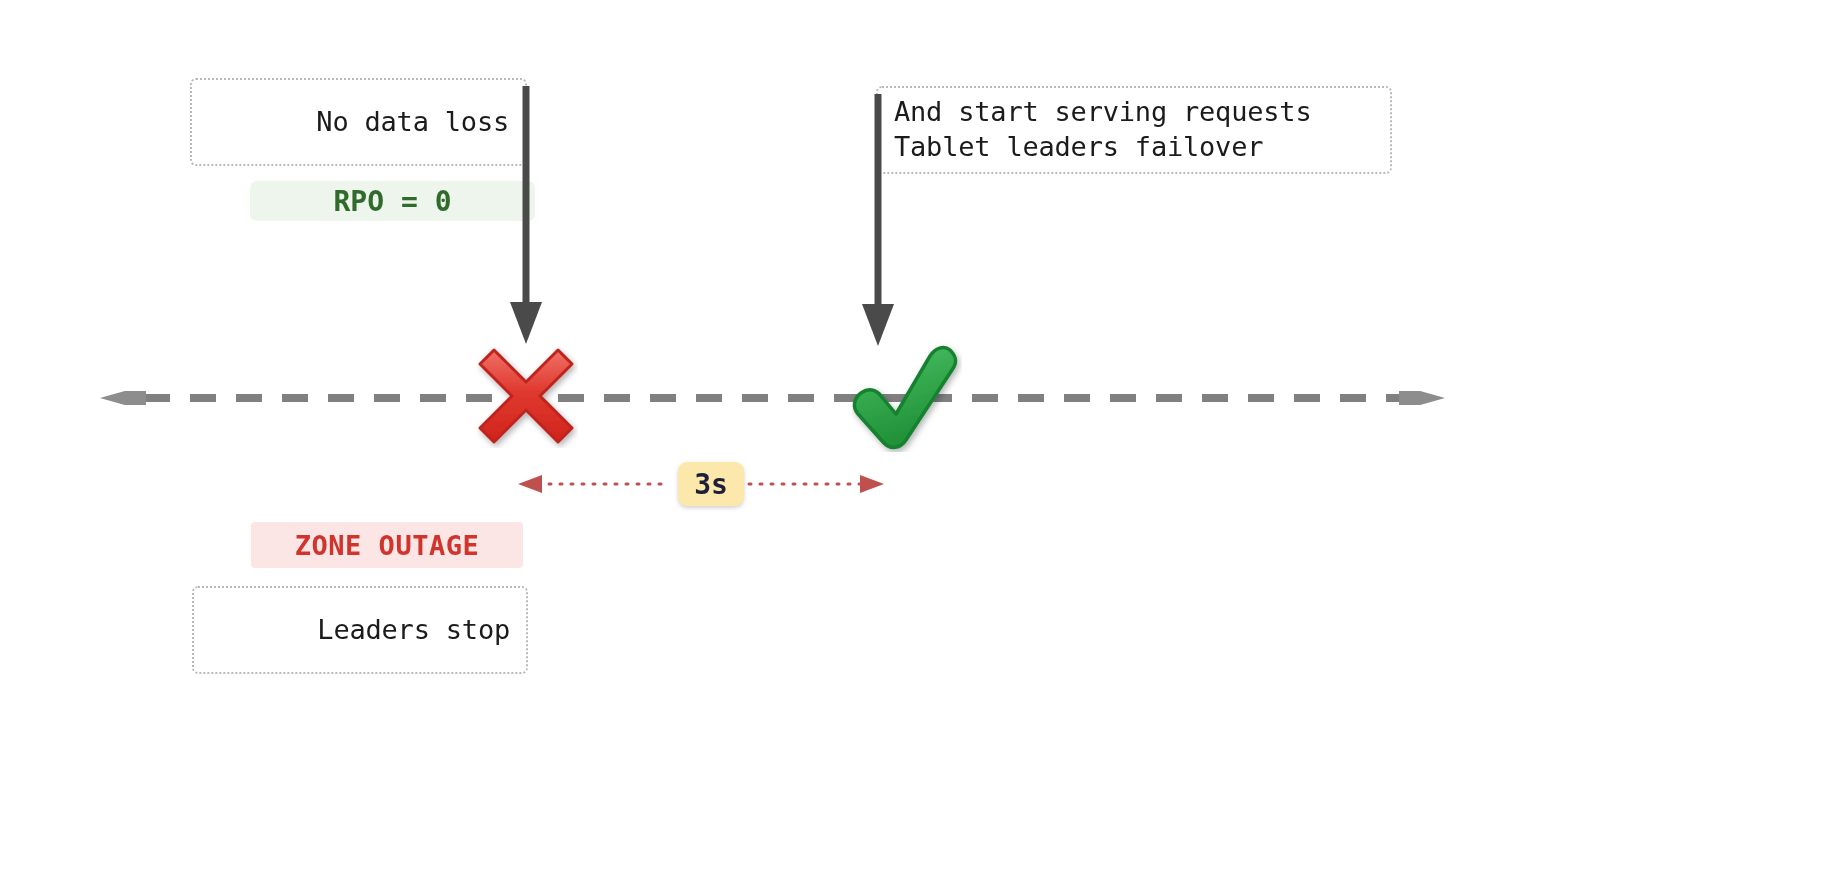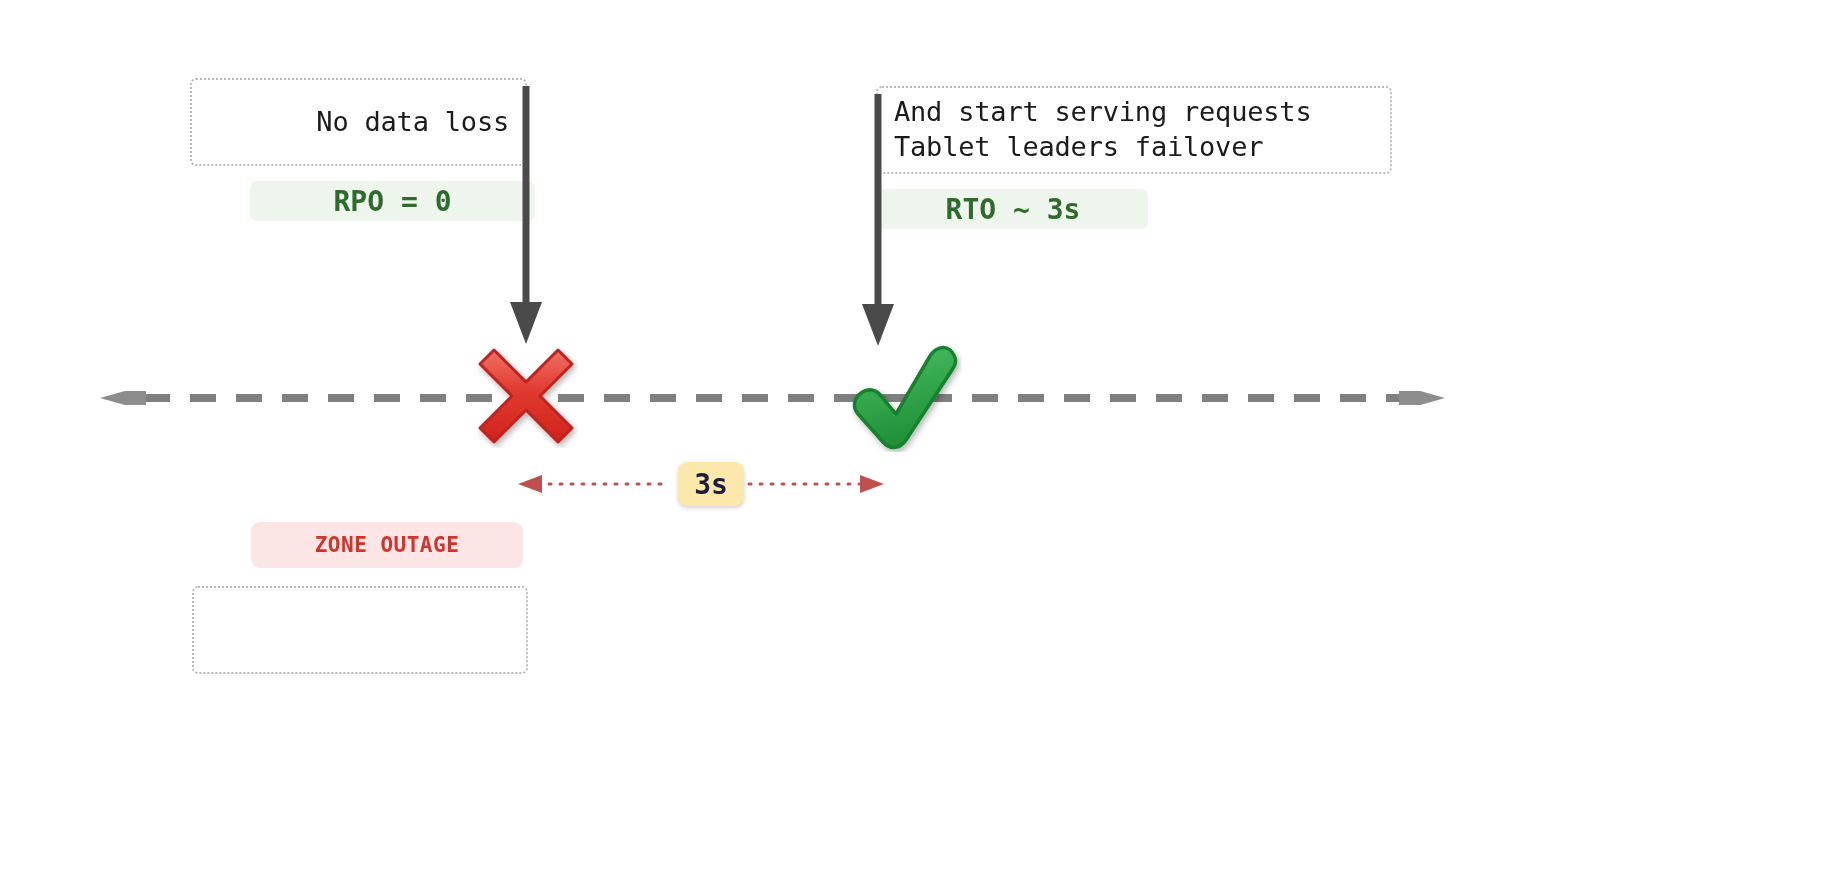--- a/index.html
+++ b/index.html
@@ -47,23 +47,23 @@
     color:#2f6b2a;
     white-space:pre;
     letter-spacing:0px;
   }
   #badge-rpo{left:250px;top:181px;width:285px;height:40px;}
   #badge-rto{left:878px;top:189px;width:270px;height:40px;}
 
   
   #badge-zone-outage{
     position:absolute;left:251px;top:522px;width:272px;height:46px;
-    background:#fbe6e5;border-radius:9px;
+    background:#fbe6e5;border-radius:4px;
     display:flex;align-items:center;justify-content:center;
-    font-size:21px;font-weight:bold;color:#d0342c;
+    font-size:27px;font-weight:bold;color:#d0342c;
     white-space:pre;letter-spacing:0.5px;
   }
 
   
   #timeline-axis{
     position:absolute;left:100px;top:391px;width:1345px;height:14px;
   }
   #timeline-axis svg{display:block;}
 
   
@@ -105,21 +105,20 @@
     <span class="ln">No data loss</span>
   </div>
 
   <div class="note left-align" id="note-failover">
     <span class="ln">And start serving requests</span>
     <span class="ln">Tablet leaders failover</span>
   </div>
 
   <div class="badge-green" id="badge-rpo">RPO = 0</div>
 
-  <div class="badge-green" id="badge-rto">RTO ~ 3s</div>
 
   <div class="pointer" id="pointer-outage">
     <svg width="40" height="262" viewBox="0 0 40 262">
       <line x1="20" y1="0" x2="20" y2="222" stroke="#4a4a4a" stroke-width="7"></line>
       <polygon points="20,258 4,216 36,216" fill="#4a4a4a"></polygon>
     </svg>
   </div>
 
   <div class="pointer" id="pointer-recovery">
     <svg width="40" height="256" viewBox="0 0 40 256">
@@ -179,15 +178,16 @@
       <polygon points="2,22 26,13 26,31" fill="#c0504d"></polygon>
       <polygon points="368,22 344,13 344,31" fill="#c0504d"></polygon>
     </svg>
   </div>
 
   <div id="badge-duration">3s</div>
 
   <div id="badge-zone-outage">ZONE OUTAGE</div>
 
   <div class="note right-align" id="note-leaders-stop">
+    <span class="ln">Leaders stop</span>
   </div>
 
 </div>
 
 </body></html>

